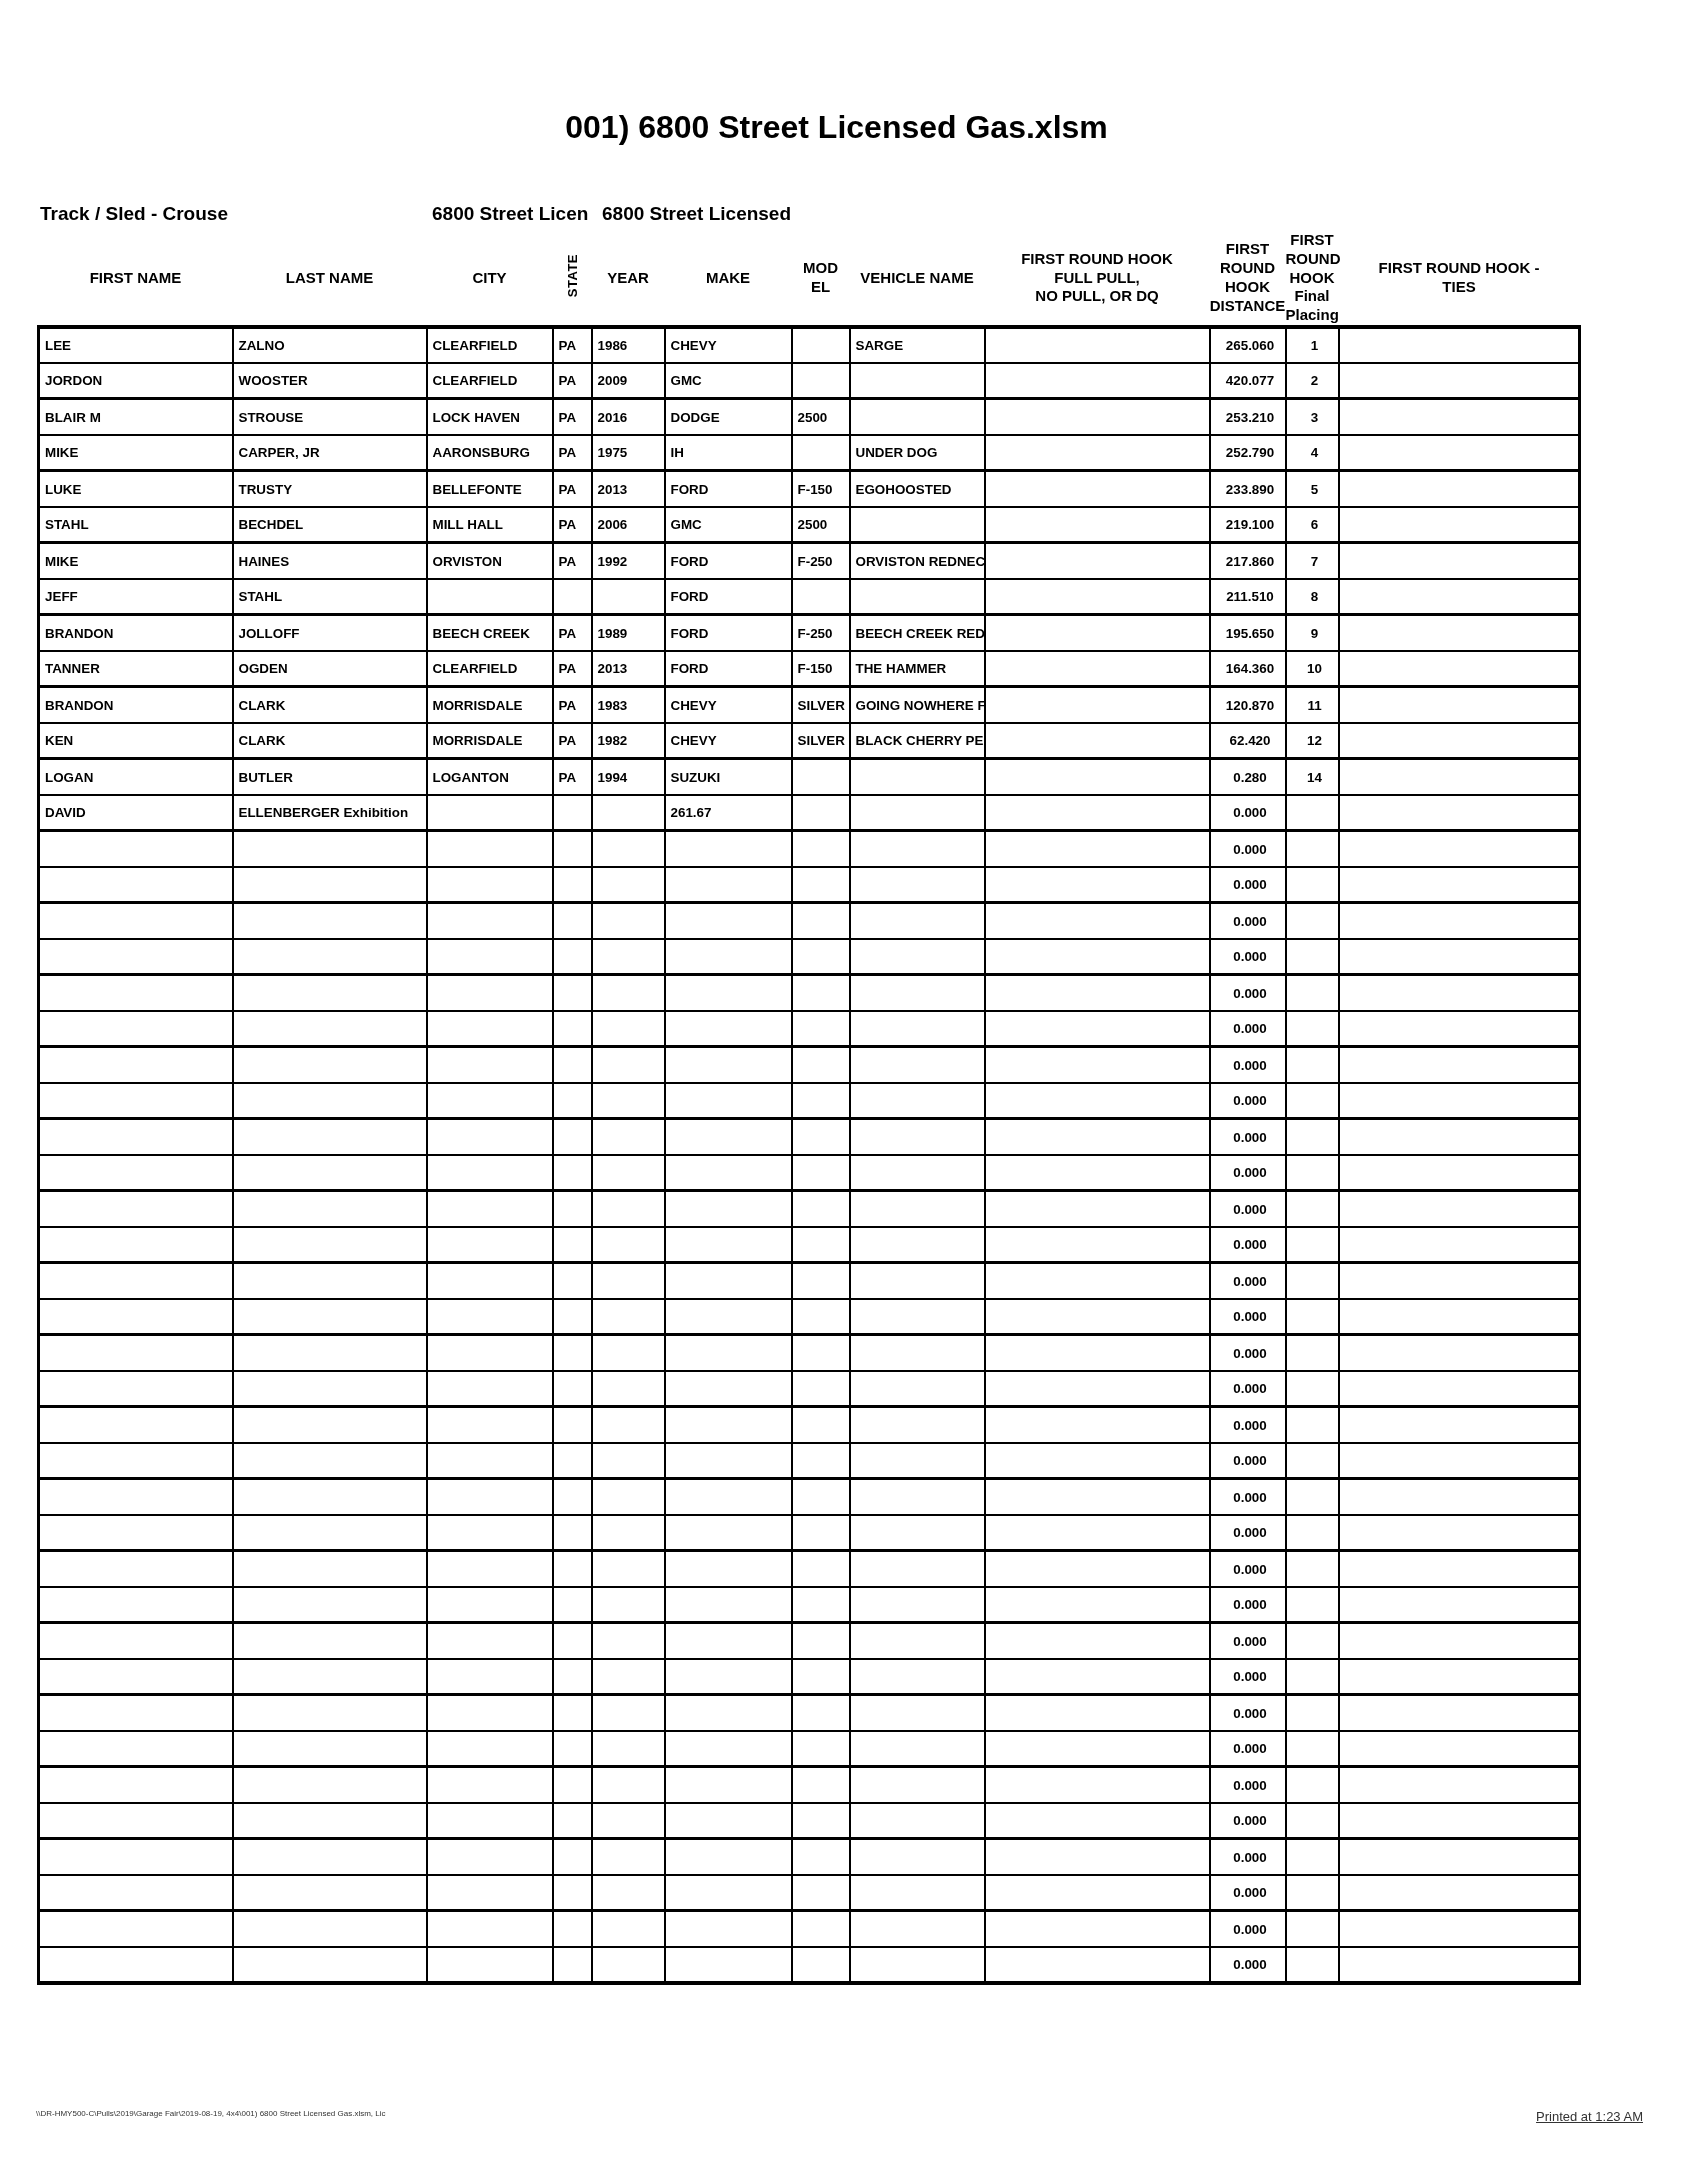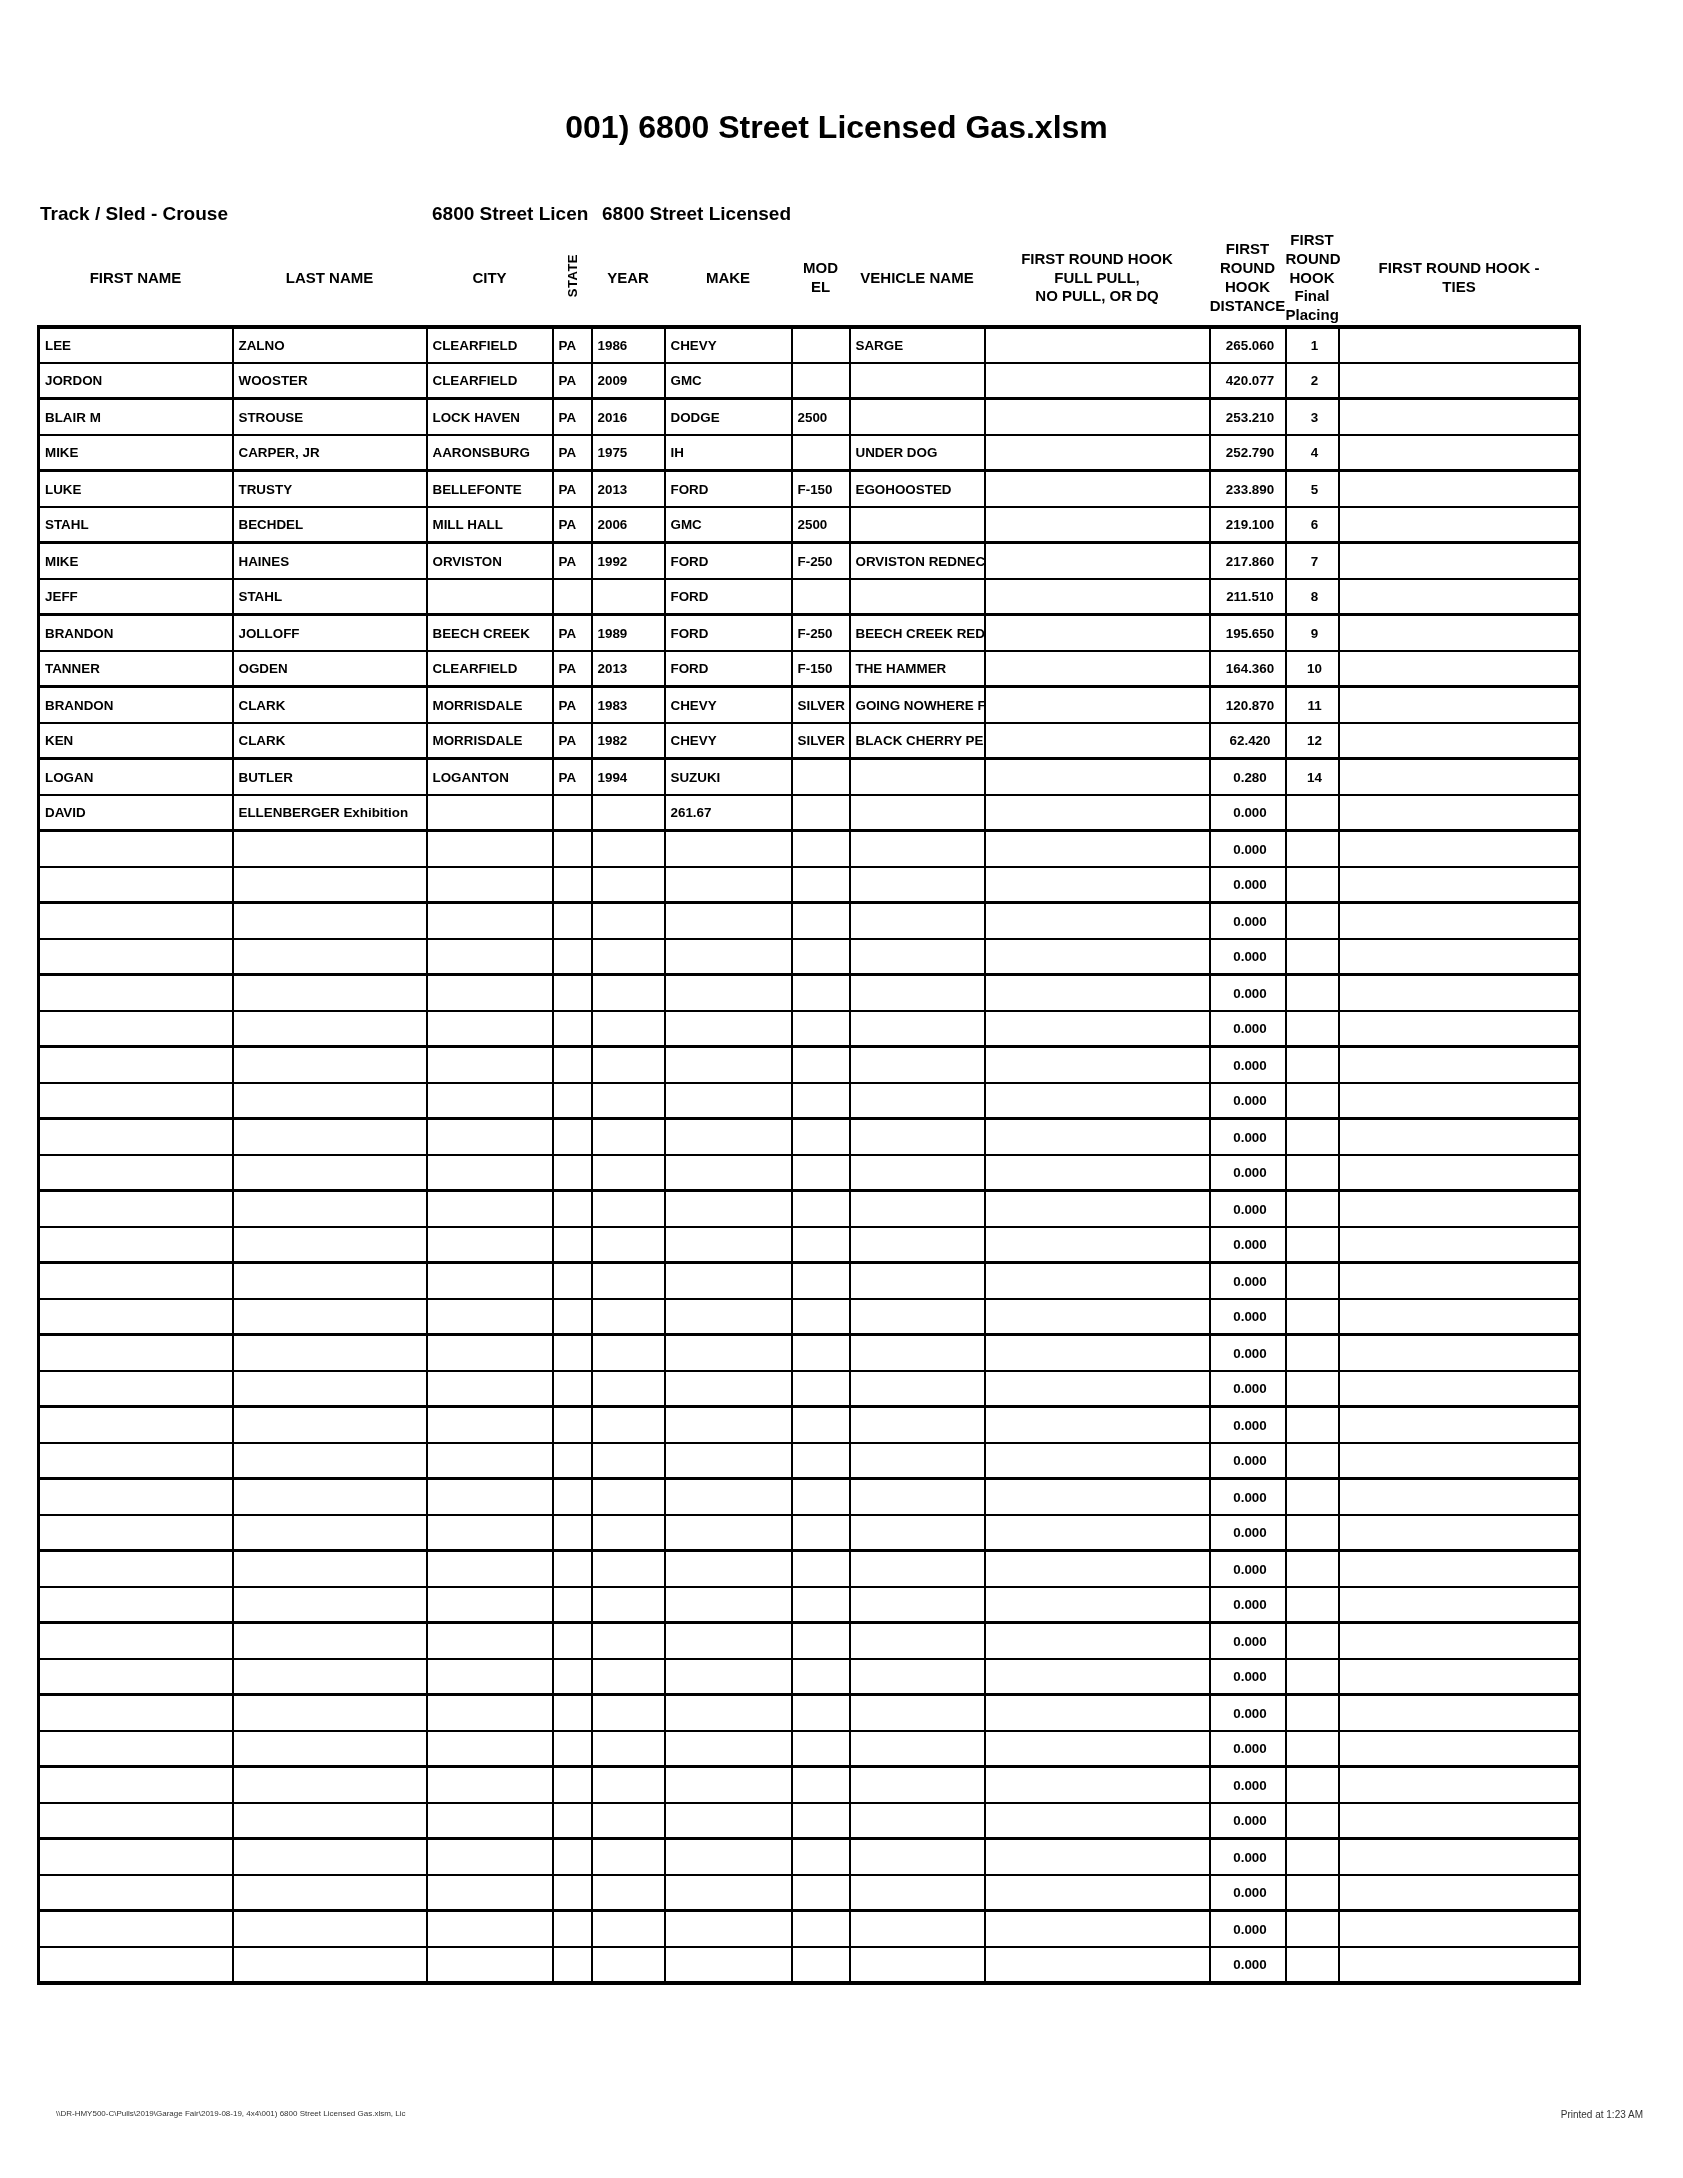--- a/index.html
+++ b/index.html
@@ -46,22 +46,22 @@
     padding:0 0 0 5px; white-space:nowrap;
   }
   table.results tbody tr:nth-child(even) td { border-bottom-width:3px; }
   table.results tbody tr:last-child td { border-bottom-width:4px; }
   table.results tbody td:first-child { border-left-width:3px; }
   table.results tbody td:last-child  { border-right-width:3px; }
   td.c-vehicle  { overflow:visible; }
   td.c-distance { text-align:center; padding:0 8px 0 0; }
   td.c-placing  { text-align:center; padding:0; }
 
-  .footer-left  { position:absolute; left:36px;  top:2109px; font-size:8px; color:#333; white-space:nowrap;margin-left:20px; }
-  .footer-right { position:absolute; right:40px; top:2109px; font-size:10px; color:#333; white-space:nowrap; }
+  .footer-left  { position:absolute; left:36px;  top:2109px; font-size:8px; color:#333; white-space:nowrap; }
+  .footer-right { position:absolute; right:40px; top:2109px; font-size:13px; color:#333; white-space:nowrap;text-decoration:underline; }
 </style>
 </head>
 <body>
 
 <div class="page">
   <div class="title-line2">001) 6800 Street Licensed Gas.xlsm</div>
 
   <span class="track-label">Track / Sled - Crouse</span>
   <span class="class-cell-1">6800 Street Licen</span>
   <span class="class-cell-2">6800 Street Licensed</span>

